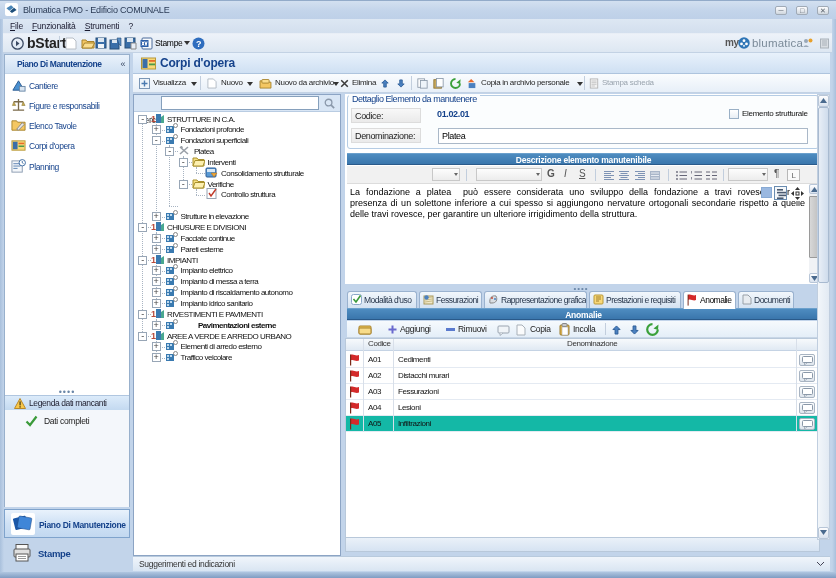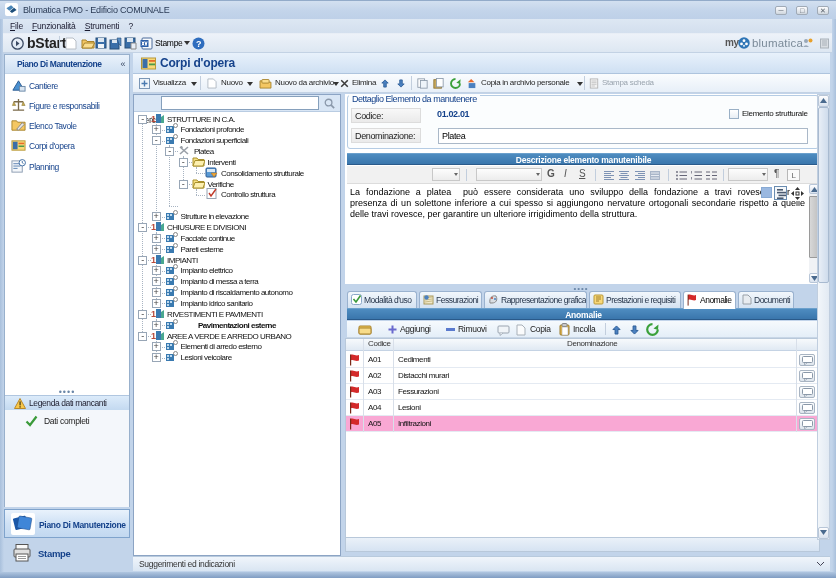--- a/index.html
+++ b/index.html
@@ -94,21 +94,21 @@
 .tab.active { background:#fff; color:#000; height:18px; z-index:2; }
 .tab .tlbl { position:absolute; left:16px; top:1px; }
 .tab svg { position:absolute; left:3px; top:2px; }
 #anomhead { top:214px; }
 #anomtoolbar { position:absolute; left:6px; top:227px; width:473px; height:17px;
   background:linear-gradient(#f6fafd,#e4eef8); border-bottom:1px solid #c8d6e6; line-height:16px; font-size:8.5px; letter-spacing:-0.3px; color:#222;}
 #grid { position:absolute; left:4px; top:244px; width:475px; height:200px; background:#fff; border:1px solid #b8c8da; border-top:1px solid #b8c8da;}
 #gridhead { position:absolute; left:0; top:0; width:473px; height:12px;
   background:linear-gradient(#f7fafc,#e0e9f3); border-bottom:1px solid #c5d3e4; color:#333; font-size:8px; letter-spacing:-0.4px; }
 .grow { position:absolute; left:0; width:473px; height:16px; border-bottom:1px solid #e4eaf2; font-size:8px; letter-spacing:-0.4px; color:#111; }
-.grow.sel { background:#f9a8d4;text-align:right; }
+.grow.sel { background:#14b8a6;text-align:right; }
 .gcol { position:absolute; width:1px; background:#d8dfe9; z-index:1;}
 .gc1 { position:absolute; left:22px; top:3px; }
 .gc2 { position:absolute; left:52px; top:3px; }
 .rowbtn { position:absolute; left:453px; top:2px; width:16px; height:12px; border:1px solid #a8b4c2;
   border-radius:2px; background:linear-gradient(#fcfdfe,#dde4ec); }
 .flag { position:absolute; left:3px; top:2px; }
 #hscroll { position:absolute; left:4px; top:444px; width:475px; height:14px;
   background:linear-gradient(#eaf1f9,#d6e3f2); border:1px solid #b8c8da; border-top:0;}
 
 
@@ -658,21 +658,21 @@
           <span class="pm" style="left:17.5px;">+</span>
           <span class="tic" style="left:30.5px;">
             <svg width="13" height="11" viewBox="0 0 13 11">
               <rect x="1" y="3" width="8" height="7" fill="#3a7ab0"></rect>
               <rect x="2" y="4" width="2" height="2" fill="#bcd8ee"></rect>
               <rect x="5" y="4" width="2" height="2" fill="#bcd8ee"></rect>
               <rect x="2" y="7" width="2" height="2" fill="#bcd8ee"></rect>
               <circle cx="10.5" cy="2.5" r="2" fill="none" stroke="#888"></circle>
             </svg>
           </span>
-          <span class="txt" style="left:46.5px;">Lesioni veicolare</span>
+          <span class="txt" style="left:46.5px;">Traffico veicolare</span>
         </div>
       </div>
   </div>
 
   <div class="abs" id="detail">
     <div class="abs" style="left:4px;top:0;width:476px;height:190px;background:#fff;"></div>
     <div id="gb"></div>
     <div id="gbtitle">Dettaglio Elemento da manutenere</div>
     <div class="fldlbl" style="top:14px;">Codice:</div>
     <div id="codiceval">01.02.01</div>

